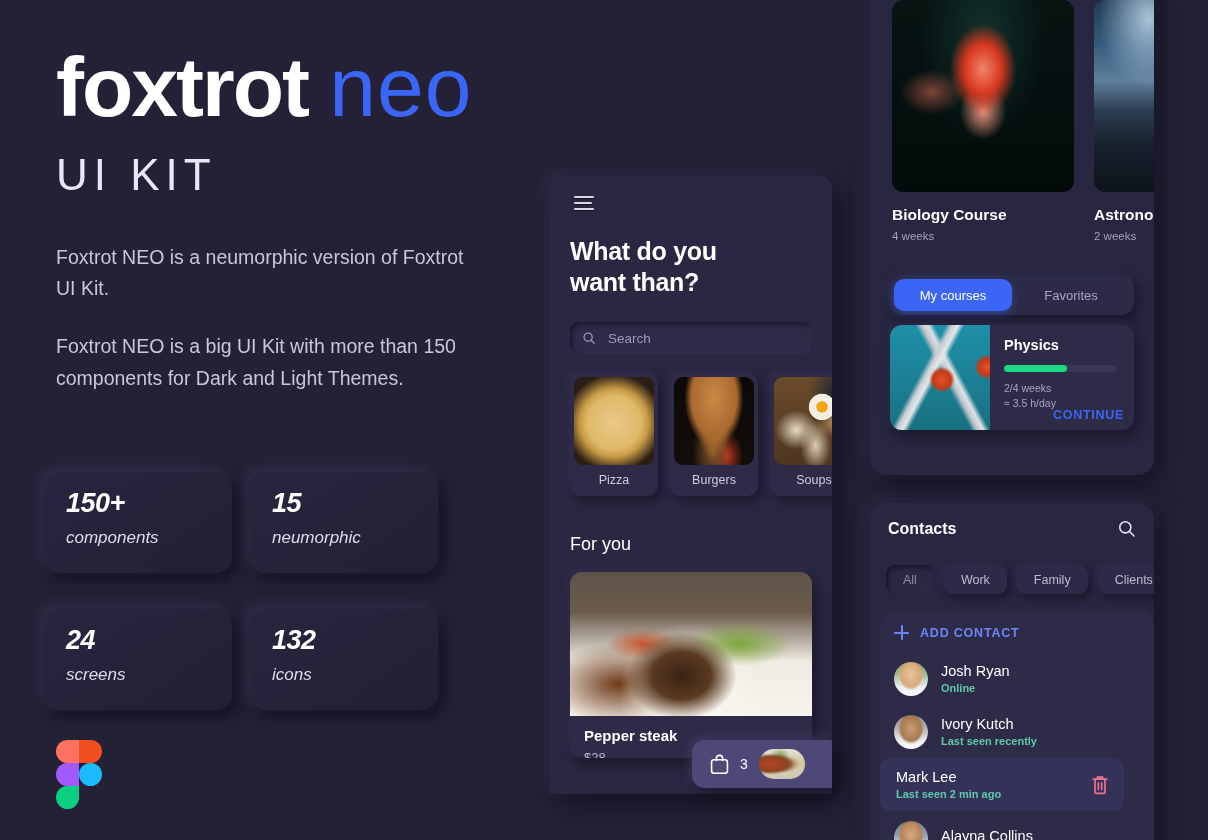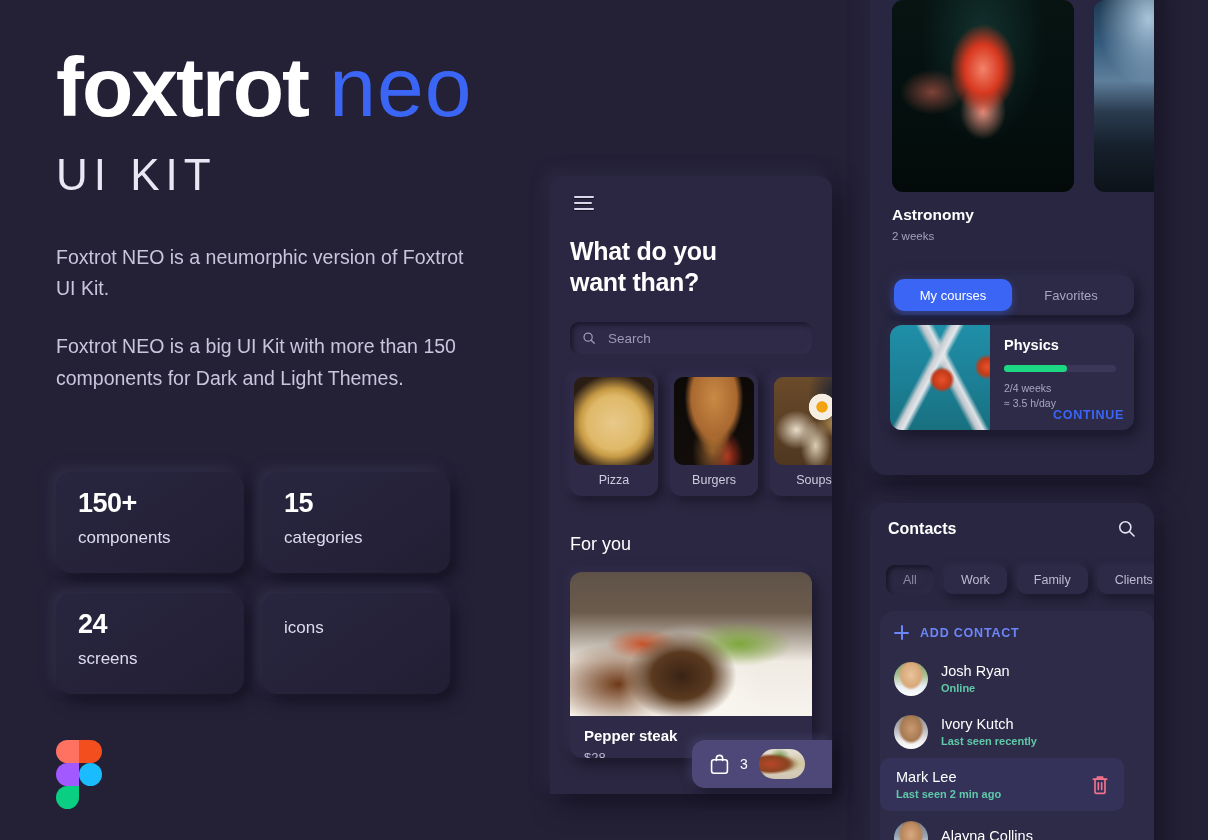--- a/index.html
+++ b/index.html
@@ -21,22 +21,22 @@
     color:#E9E7F4;
   }
   .para {
     margin-top:42px; font-size:19.5px; line-height:1.62; font-weight:300;
     color:#C9C6DC; max-width:432px;
   }
   .para.second { margin-top:26px; max-width:440px; }
 
   
   .stats {
-    position:absolute; left:56px; top:472px;
-    display:grid; grid-template-columns:188px 188px; gap:20px 18px;
+    position:absolute; left:44px; top:472px;
+    display:grid; grid-template-columns:188px 188px; gap:36px 18px;font-style:italic;
   }
   .stat-card {
     width:188px; height:101px; border-radius:16px;
     background:linear-gradient(145deg,#282540,#221F34);
     box-shadow:-5px -5px 12px rgba(58,54,86,.55), 6px 7px 16px rgba(11,9,20,.60);
     padding:16px 0 0 22px;
   }
   .stat-num { font-size:27px; font-weight:bold; color:#FFFFFF; letter-spacing:-0.5px; }
   .stat-label { margin-top:9px; font-size:17px; font-weight:300; color:#DEDCEC; }
 
@@ -185,27 +185,28 @@
   <div class="para second">Foxtrot NEO is a big UI Kit with more than 150 components for Dark and Light Themes.</div>
 </div>
 
 <div class="stats">
   <div class="stat-card">
     <div class="stat-num">150+</div>
     <div class="stat-label">components</div>
   </div>
   <div class="stat-card">
     <div class="stat-num">15</div>
-    <div class="stat-label">categories</div>
+    <div class="stat-label">neumorphic</div>
   </div>
   <div class="stat-card">
     <div class="stat-num">24</div>
     <div class="stat-label">screens</div>
   </div>
   <div class="stat-card">
+    <div class="stat-num">132</div>
     <div class="stat-label">icons</div>
   </div>
 </div>
 
 <div class="figma">
   <i class="f-topl"></i>
   <i class="f-top"></i>
   <i class="f-midl"></i>
   <i class="f-mid"></i>
   <i class="f-bot"></i>
@@ -305,20 +306,24 @@
       radial-gradient(ellipse at 22% 48%, #7E4238 0%, rgba(126,66,56,0) 16%),
       radial-gradient(ellipse at 50% 20%, #12312E 0%, rgba(18,49,46,0) 48%),
       linear-gradient(#071412 0%, #04100F 50%, #030B0A 100%);"></div>
     <div class="course-thumb small" style="background-image:
       radial-gradient(ellipse at 30% 10%, #A9C4DA 0%, rgba(169,196,218,0) 28%),
       radial-gradient(ellipse at 70% 38%, #8FAECB 0%, rgba(143,174,203,0) 30%),
       linear-gradient(#1E3A52 0%, #33597A 22%, #5E7F9C 42%, #2B3C50 58%, #16202C 76%, #0C1219 100%);"></div>
   </div>
 
   <div class="course-meta">
+    <div class="cm-col">
+      <div class="cm-title">Biology Course</div>
+      <div class="cm-sub">4 weeks</div>
+    </div>
     <div class="cm-col">
       <div class="cm-title">Astronomy</div>
       <div class="cm-sub">2 weeks</div>
     </div>
   </div>
 
   <div class="seg">
     <div class="seg-btn active">My courses</div>
     <div class="seg-btn">Favorites</div>
   </div>

